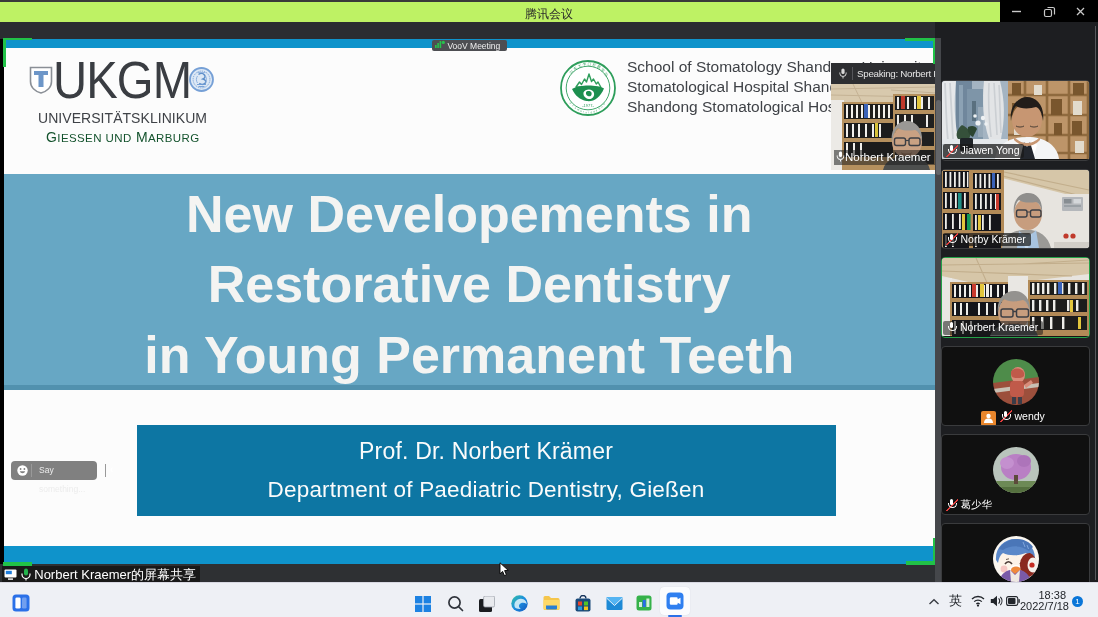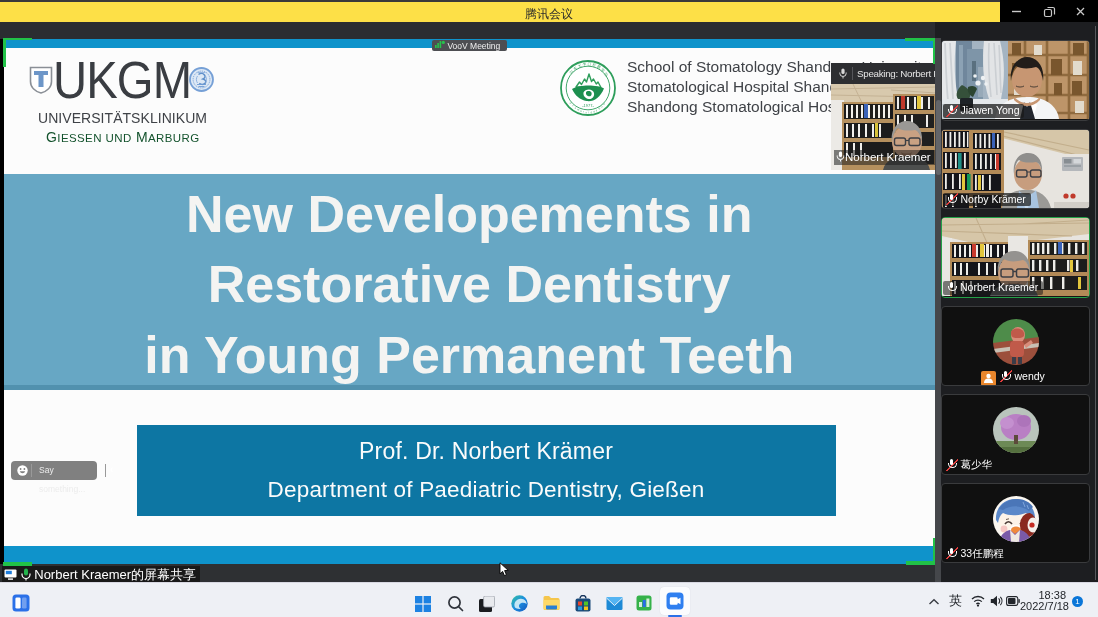--- a/index.html
+++ b/index.html
@@ -1,34 +1,34 @@
 <!DOCTYPE html>
 <html><head>
 <meta charset="utf-8">
 <style>
   * { margin:0; padding:0; box-sizing:border-box; }
   html,body { width:1098px; height:617px; overflow:hidden; }
   body { font-family:"Liberation Sans", sans-serif; position:relative; background:#000; }
   .abs { position:absolute; }
-  .tile { width:149px; height:80.5px; border-radius:4px; overflow:hidden; border:1px solid #3a3b3d; background:#151515; }
+  .tile { width:149px; height:80.5px; border-radius:4px; overflow:hidden; border:1px solid #3a3b3d; background:#151515;margin-top:40px; }
   .tile > svg { display:block; }
   .vlabel { position:absolute; left:1px; bottom:2px; color:#fff; font-size:10.5px; line-height:13.5px; height:13.5px; padding:0 5px 0 3px; white-space:nowrap; border-radius:2px; }
   .micmute { display:inline-block; width:11.5px; height:12px; margin-right:3px; vertical-align:-2.5px;
     background: linear-gradient(135deg, transparent 46%, #e03c3c 46%, #e03c3c 57%, transparent 57%);
     position:relative; }
   .micmute::before { content:""; position:absolute; left:3.8px; top:0.5px; width:3.6px; height:6px; background:#fff; border-radius:1.8px; }
   .micmute::after { content:""; position:absolute; left:2px; top:4px; width:7px; height:4.6px; border:1px solid #fff; border-top:none; border-radius:0 0 4.5px 4.5px; }
   .miclive { display:inline-block; width:11px; height:12px; margin-right:3px; vertical-align:-2.5px; position:relative; }
   .miclive::before { content:""; position:absolute; left:3.8px; top:0.5px; width:3.6px; height:6px; background:#fff; border-radius:1.8px; }
   .miclive::after { content:""; position:absolute; left:2px; top:4px; width:7px; height:4.6px; border:1px solid #fff; border-top:none; border-radius:0 0 4.5px 4.5px; }
 </style>
 </head>
 <body>
 
-<div class="abs" style="left:0;top:0;width:1098px;height:22px;background:#fde047;border-top:2px solid #3a3a3a;">
+<div class="abs" style="left:0;top:0;width:1098px;height:22px;background:#bef264;border-top:2px solid #3a3a3a;">
   <div class="abs" style="left:0;top:4px;width:1098px;text-align:center;font-size:12px;color:#2b2b2b;">腾讯会议</div>
   <div class="abs" style="left:1000px;top:-2px;width:98px;height:24px;background:#000;">
     <svg width="98" height="24" viewBox="0 0 98 24">
       <line x1="12" y1="11.5" x2="21" y2="11.5" stroke="#c9c9c9" stroke-width="1.4"></line>
       <path d="M47.5 7.5 h5.5 a1.5 1.5 0 0 1 1.5 1.5 v5.5" fill="none" stroke="#c9c9c9" stroke-width="1.2"></path>
       <rect x="44.5" y="9.5" width="7" height="7" rx="1.5" fill="#000" stroke="#c9c9c9" stroke-width="1.2"></rect>
       <path d="M77 8 L84 15 M84 8 L77 15" stroke="#c9c9c9" stroke-width="1.3"></path>
     </svg>
   </div>
 </div>

